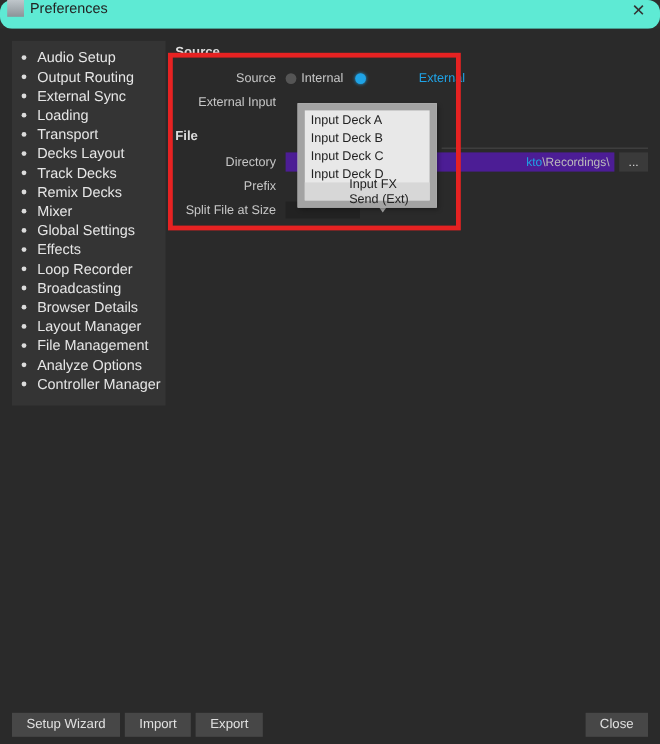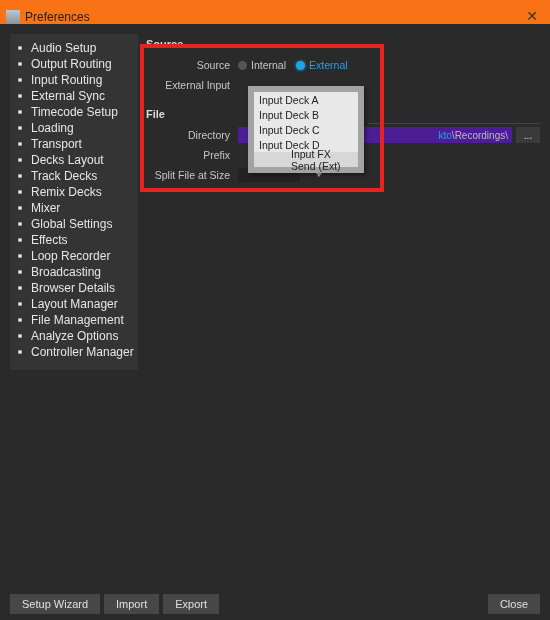--- a/index.html
+++ b/index.html
@@ -1,18 +1,18 @@
 <!DOCTYPE html>
 <html><head>
 <meta charset="utf-8">
 <style>
 * { box-sizing: border-box; margin: 0; padding: 0; font-family: Arial, Helvetica, sans-serif; }
 body { width: 550px; height: 620px; background: #1a1a1a; overflow: hidden; position: relative; }
 .window { position: relative; width: 550px; height: 620px; background: #2e2e2e; }
-.titlebar { height: 24px; background: #f97316; display: flex; align-items: flex-end; padding: 0 6px; }
+.titlebar { height: 24px; background: #5eead4; display: flex; align-items: flex-start; padding: 0 6px; border-radius: 10px; }
 .titlebar .icon { width: 14px; height: 14px; background: linear-gradient(180deg,#bfc6cb,#8b9398); margin-right: 5px; }
 .titlebar .title { font-size: 12px; color: #222; }
 .titlebar .close-x { margin-left: auto; font-size: 14px; color: #333; cursor: pointer; padding: 0 6px; }
 .content { position: absolute; top: 24px; left: 0; right: 0; bottom: 0; background: #2a2a2a; }
 .sidebar { position: absolute; top: 10px; left: 10px; width: 128px; background: #343434; padding: 6px 0 10px 0; }
 .sidebar ul { list-style: none; }
 .sidebar li { display: flex; align-items: center; height: 16px; padding-left: 8px; cursor: pointer; }
 .sidebar li .bullet { width: 4px; height: 4px; background: #dcdcdc; border-radius: 50%; margin-right: 9px; flex-shrink: 0; }
 .sidebar li .lbl { font-size: 12px; color: #e6e6e6; white-space: nowrap; }
 .sidebar li.active { background: #1fa3e6; }
@@ -20,21 +20,21 @@
 .sidebar li.active .lbl { color: #fff; font-weight: bold; }
 .main { position: absolute; top: 10px; left: 144px; right: 10px; bottom: 38px; }
 .redbox { position: absolute; top: 20px; left: 140px; width: 244px; height: 148px; border: 4px solid #e62222; pointer-events: none; z-index: 5; }
 .section-title { font-size: 11px; color: #dcdcdc; font-weight: bold; margin: 4px 0 6px 2px; }
 .row { display: flex; align-items: center; height: 18px; margin-bottom: 2px; }
 .row .lbl { width: 94px; text-align: right; color: #c7c7c7; font-size: 10.5px; padding-right: 8px; }
 .radio { display: inline-flex; align-items: center; margin-right: 10px; cursor: pointer; }
 .radio .dot { width: 9px; height: 9px; border-radius: 50%; background: #555; margin-right: 4px; }
 .radio.on .dot { background: #1fa3e6; box-shadow: 0 0 3px #1fa3e6; }
 .radio .rt { font-size: 10.5px; color: #c7c7c7; }
-.radio.on .rt { color: #1fa3e6; }
+.radio.on .rt { color: #1fa3e6; margin-left: 40px; }
 .path-row { display: flex; align-items: center; }
 .path { flex: 1; display: flex; align-items: center; height: 16px; background: #4c1d95; padding: 0 4px; font-size: 10px; color: #bbb; overflow: hidden; }
 .path .hl { color: #1fa3e6; }
 .dots-btn { width: 24px; height: 16px; margin-left: 4px; background: #3a3a3a; color: #ddd; font-size: 10px; display: flex; align-items: center; justify-content: center; cursor: pointer; }
 .dropdown { position: absolute; top: 62px; left: 248px; width: 116px; background: #e8e8e8; border: 6px solid #a3a3a3; box-shadow: 2px 2px 4px rgba(0,0,0,0.4); z-index: 10; }
 .dropdown .opt { font-size: 10.5px; color: #222; padding: 1px 5px; height: 15px; display: flex; align-items: center; cursor: pointer; }
 .dropdown .opt.sel { background: #d7d7d7; padding-left: 37px; }
 .divider { position: absolute; top: 99px; left: 368px; right: 10px; height: 1px; background: #444; }
 .footer { position: absolute; bottom: 6px; left: 10px; right: 10px; display: flex; gap: 4px; justify-content: flex-end; }
 .footer .btn { height: 20px; padding: 0 12px; background: #474747; color: #e0e0e0; font-size: 11px; display: flex; align-items: center; justify-content: center; cursor: pointer; }
@@ -61,29 +61,21 @@
           <li>
             <span class="bullet"></span>
             <span class="lbl">Audio Setup</span>
           </li>
           <li>
             <span class="bullet"></span>
             <span class="lbl">Output Routing</span>
           </li>
           <li>
             <span class="bullet"></span>
-            <span class="lbl">Input Routing</span>
-          </li>
-          <li>
-            <span class="bullet"></span>
             <span class="lbl">External Sync</span>
-          </li>
-          <li>
-            <span class="bullet"></span>
-            <span class="lbl">Timecode Setup</span>
           </li>
           <li>
             <span class="bullet"></span>
             <span class="lbl">Loading</span>
           </li>
           <li>
             <span class="bullet"></span>
             <span class="lbl">Transport</span>
           </li>
           <li>

